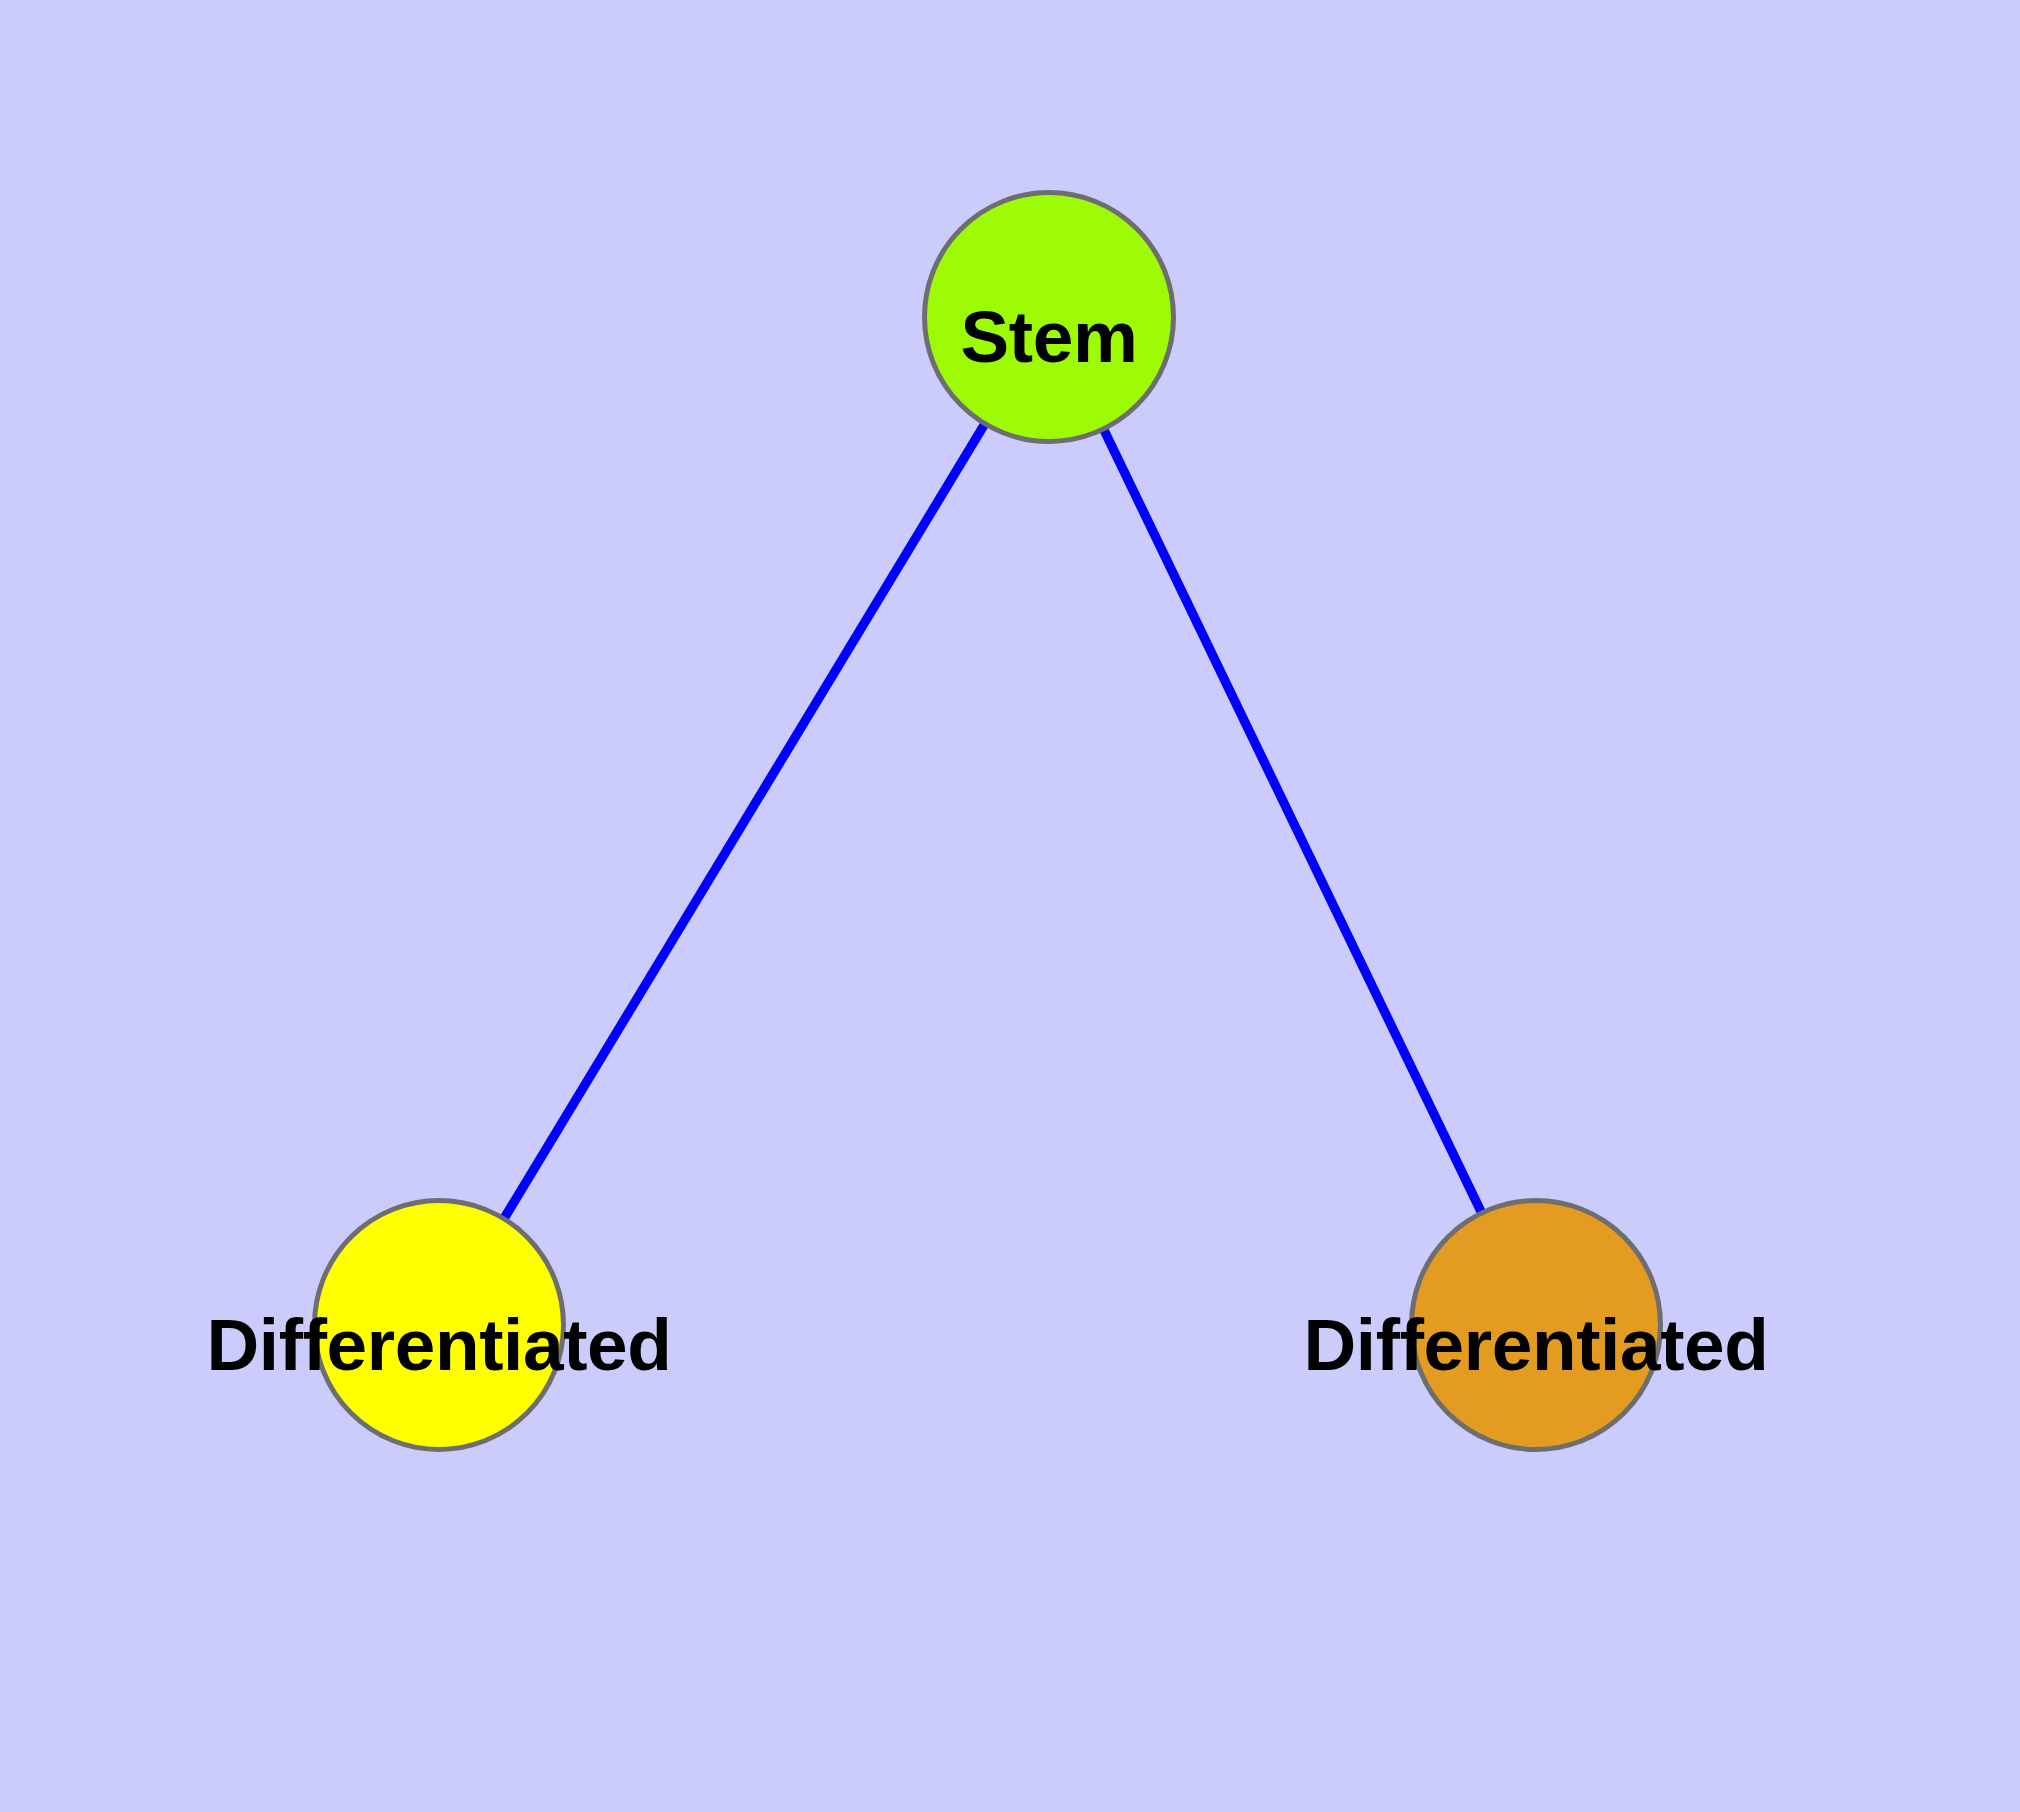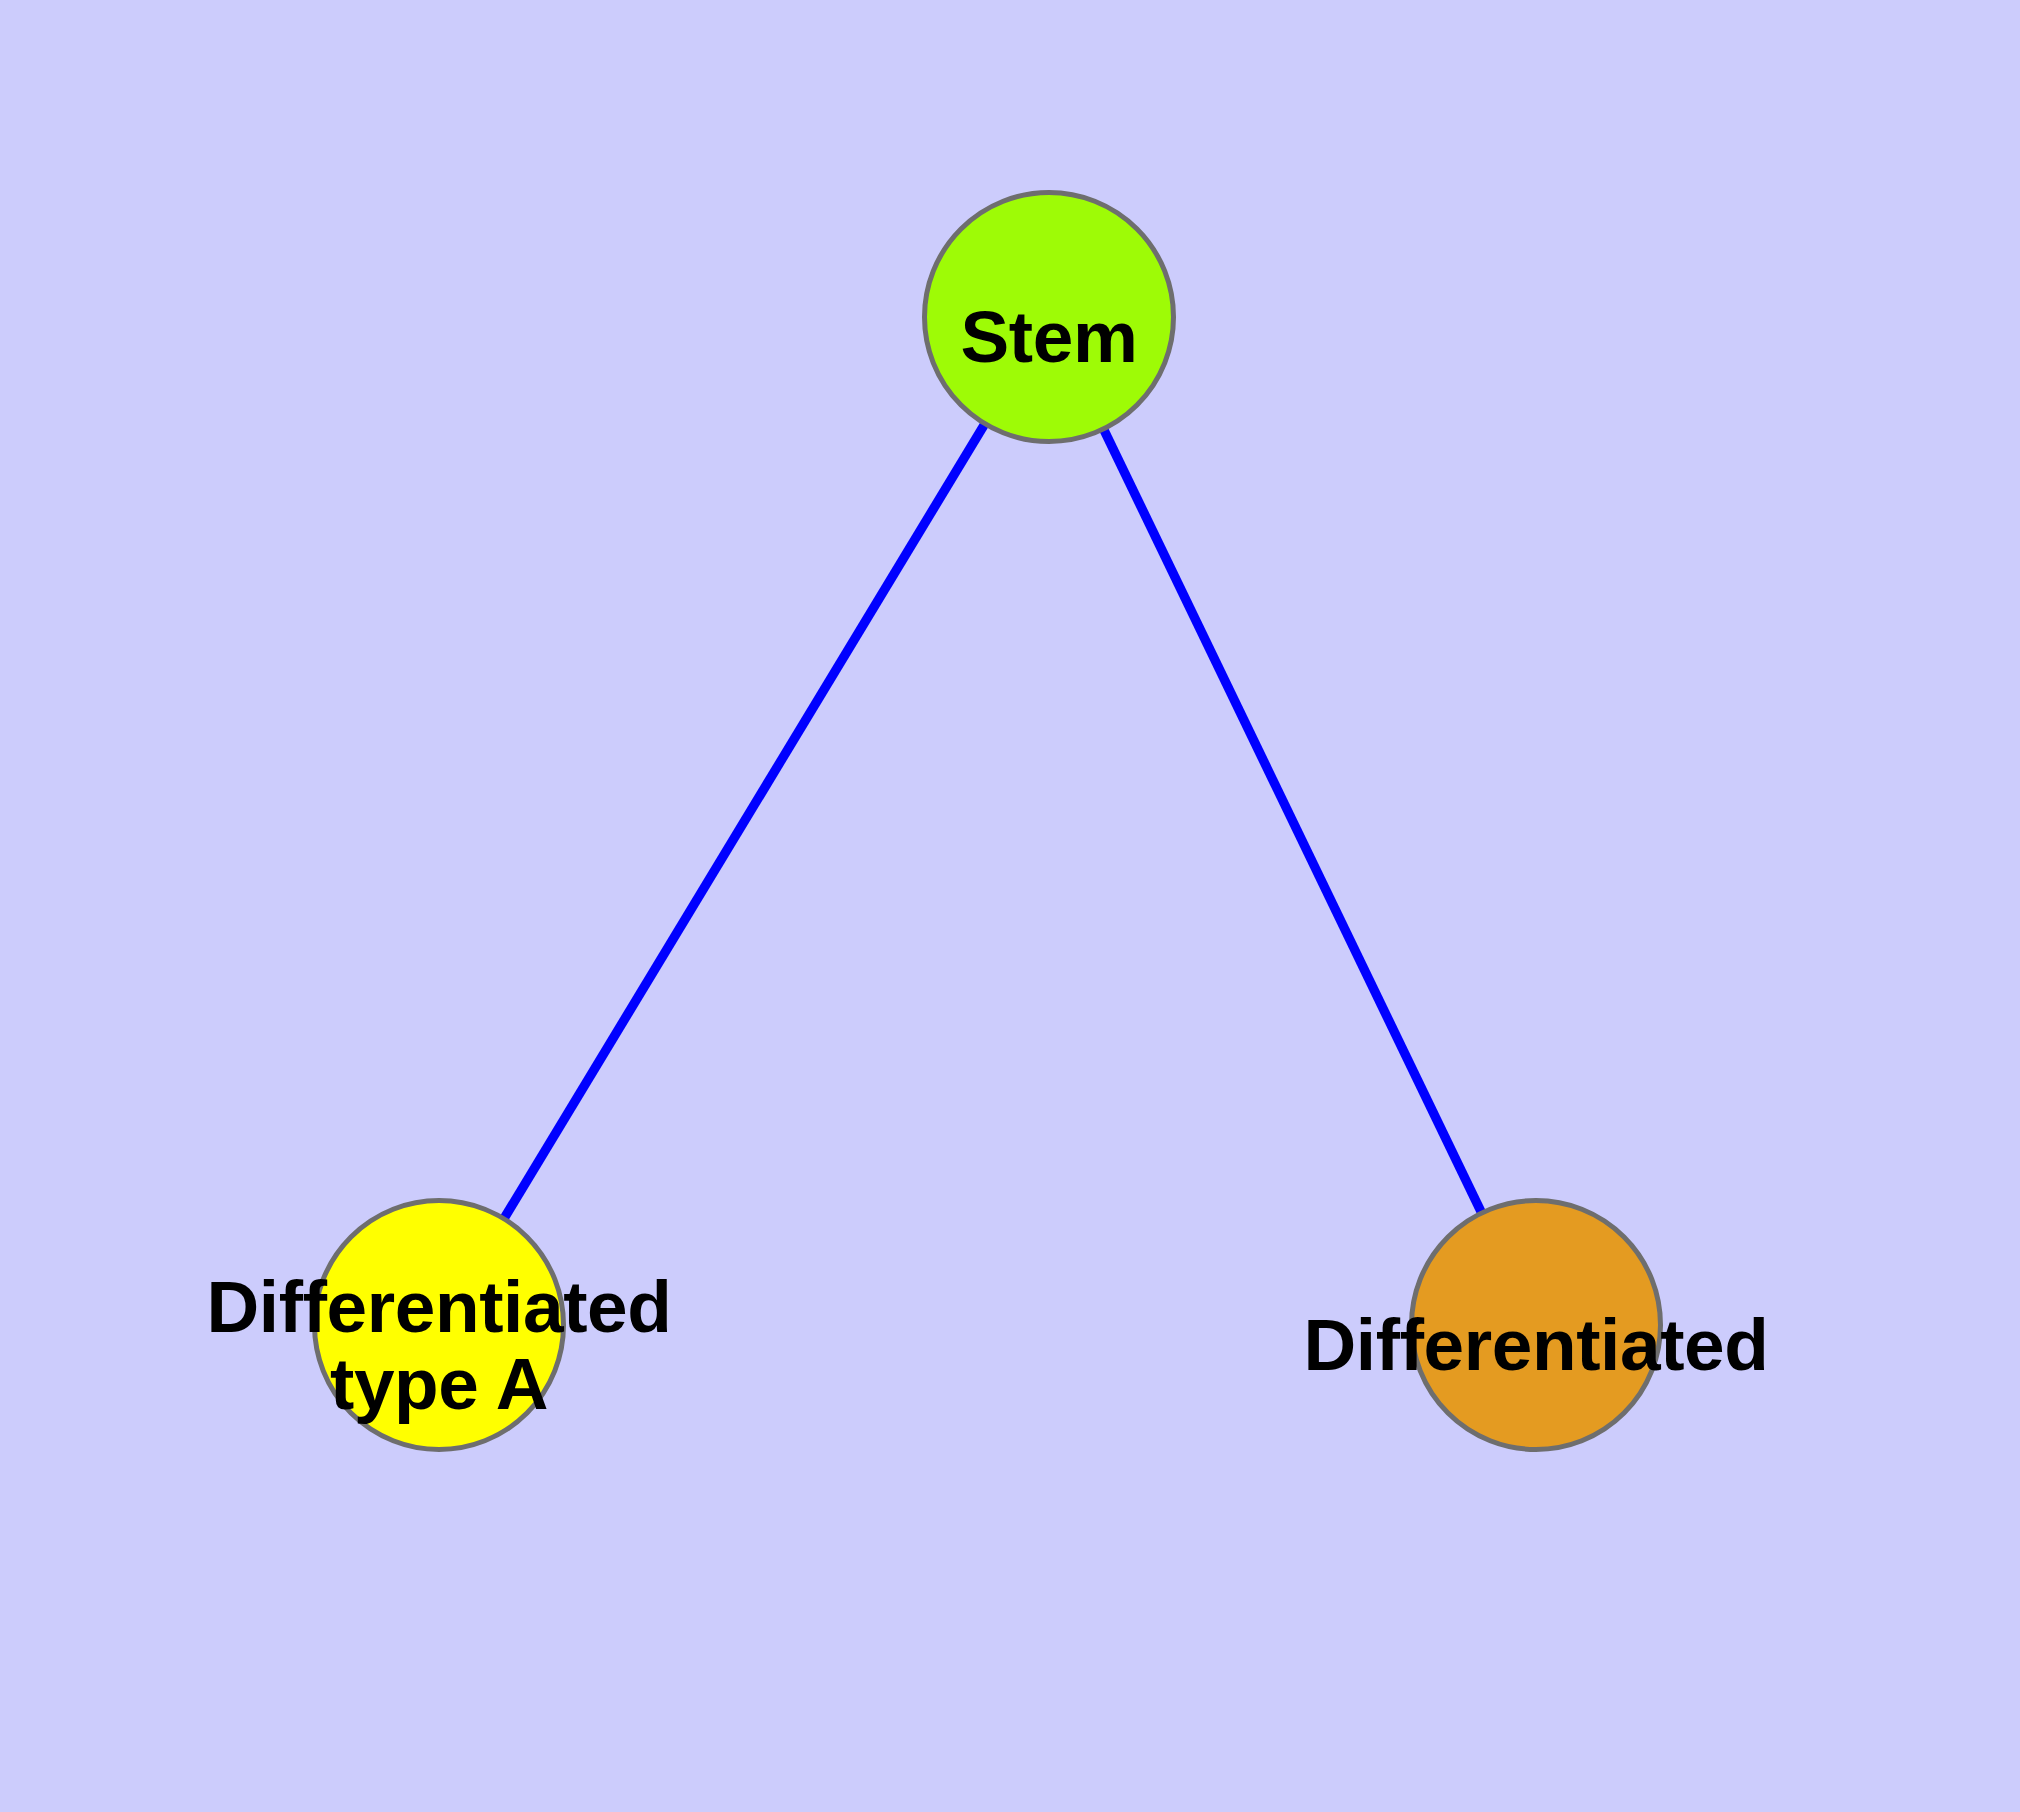--- a/index.html
+++ b/index.html
@@ -81,21 +81,20 @@
       <div class="node-circle" style="width:254px; height:254px; background:#9efb06; border:5.1px solid #6e6e6e;"></div>
       <div class="node-label" style="font-size:73px;">
         <span class="line">Stem</span>
       </div>
     </div>
 
     <div class="node" style="left:312px; top:1198px; width:254px; height:254px;">
       <div class="node-circle" style="width:254px; height:254px; background:#ffff00; border:5.1px solid #6e6e6e;"></div>
       <div class="node-label" style="font-size:73px;">
         <span class="line">Differentiated</span>
-        <span class="line">type A</span>
       </div>
     </div>
 
     <div class="node" style="left:1409px; top:1198px; width:254px; height:254px;">
       <div class="node-circle" style="width:254px; height:254px; background:#e49b21; border:5.1px solid #6e6e6e;"></div>
       <div class="node-label" style="font-size:73px;">
         <span class="line">Differentiated</span>
       </div>
     </div>
 

